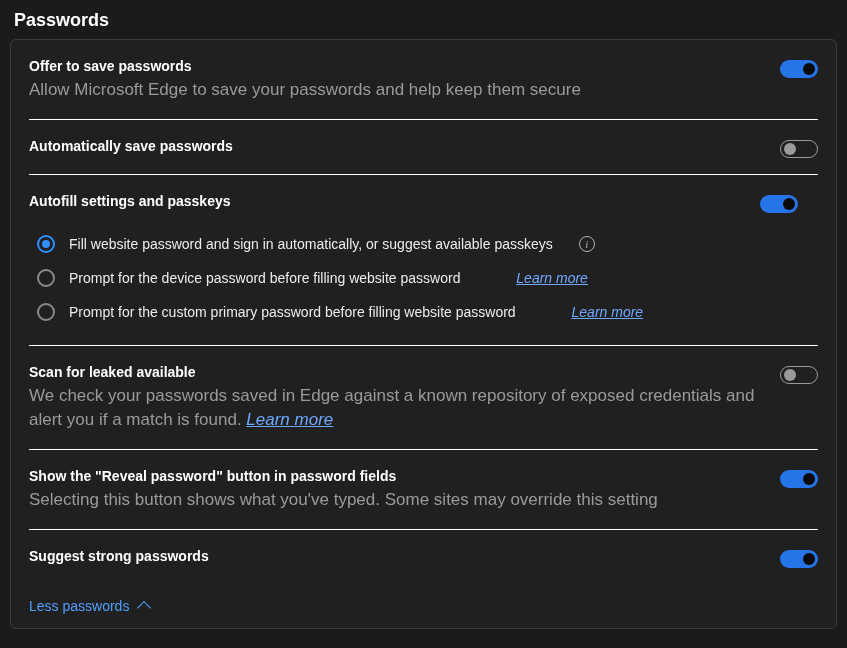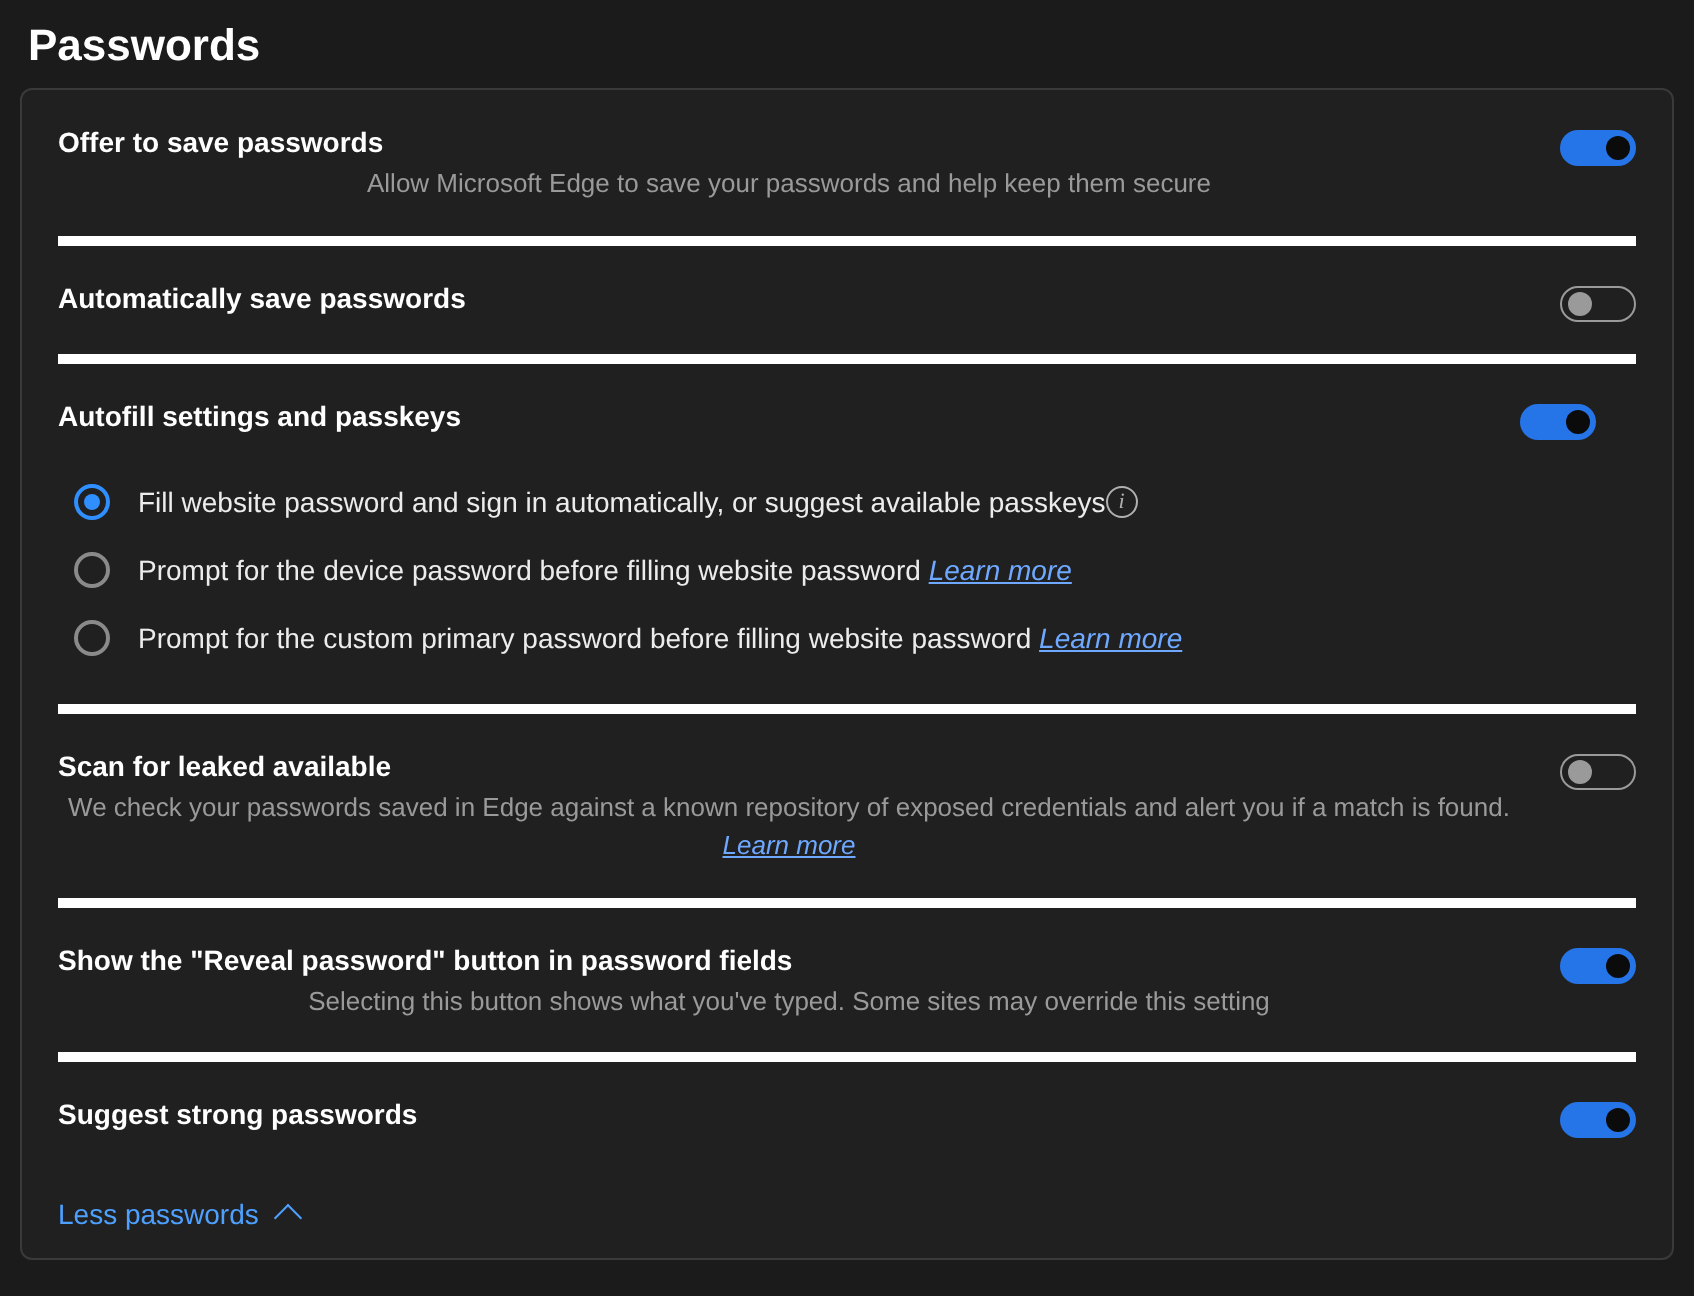--- a/index.html
+++ b/index.html
@@ -6,51 +6,50 @@
   body {
     background: #1b1b1b;
     font-family: "Segoe UI", -apple-system, sans-serif;
     font-size: 14px;
     color: #fff;
     width: 847px;
     height: 648px;
     overflow: hidden;
   }
   .page-title {
-    font-size: 22px;
+    font-size: 18px;
     font-weight: 600;
     padding: 10px 14px 8px 14px;
   }
   .panel {
     margin: 0 10px 10px 10px;
     border: 1px solid #3a3a3a;
     border-radius: 6px;
     background: #202020;
     padding: 0 18px;
   }
   .row {
     display: flex;
     align-items: flex-start;
     justify-content: space-between;
     padding: 18px 0 16px 0;
-    border-bottom: 5px solid #ffffff;
+    border-bottom: 1px solid #ffffff;
   }
   .row:last-child { border-bottom: none; }
   .row-body { flex: 1; padding-right: 20px; }
   .row-title {
     font-size: 14px;
     font-weight: 600;
     color: #fff;
     margin-bottom: 4px;
   }
   .row-desc {
-    font-size: 13px;
+    font-size: 17px;
     color: #9a9a9a;
     line-height: 1.45;
-    text-align: center;
   }
   .link {
     color: #6fa8ff;
     text-decoration: underline;
     cursor: pointer;
     font-style: italic;
   }
   
   .toggle {
     width: 38px;
@@ -95,21 +94,21 @@
     width: 8px; height: 8px;
     background: #2f8fff;
     border-radius: 50%;
     top: 3px; left: 3px;
   }
   .radio-label {
     font-size: 14px;
     color: #ececec;
     display: flex;
     align-items: center;
-    gap: 0;
+    gap: 26px;
     justify-content: flex-end;
   }
   .info-icon {
     width: 16px; height: 16px;
     border: 1px solid #b0b0b0;
     border-radius: 50%;
     display: inline-flex;
     align-items: center;
     justify-content: center;
     font-size: 11px;

